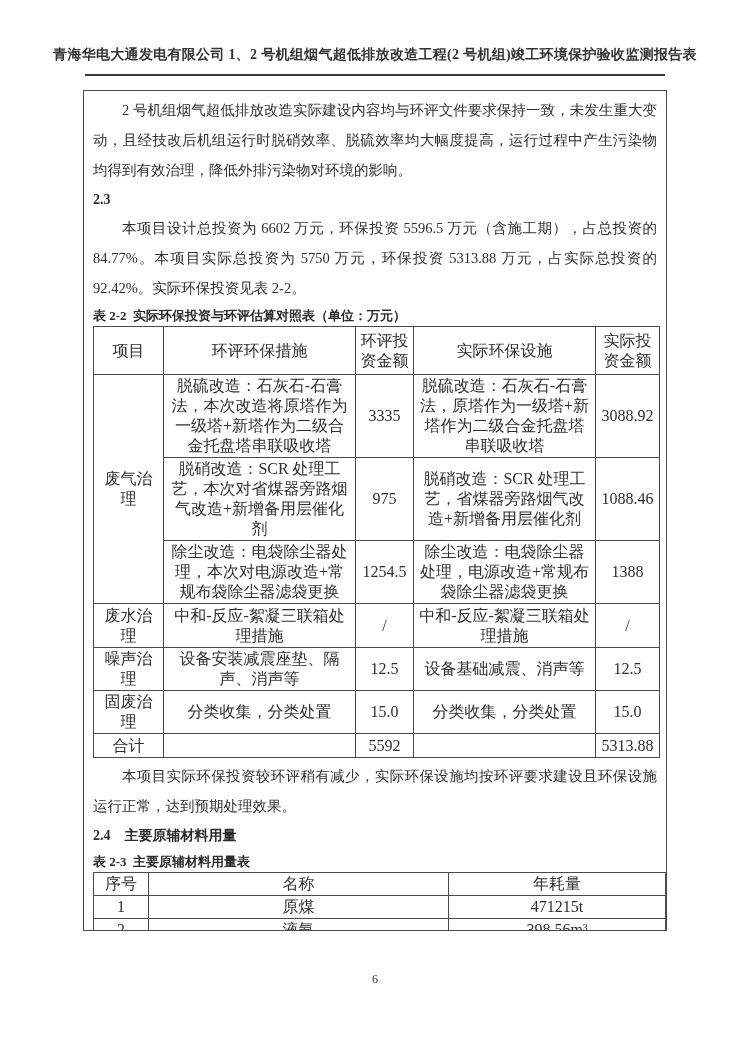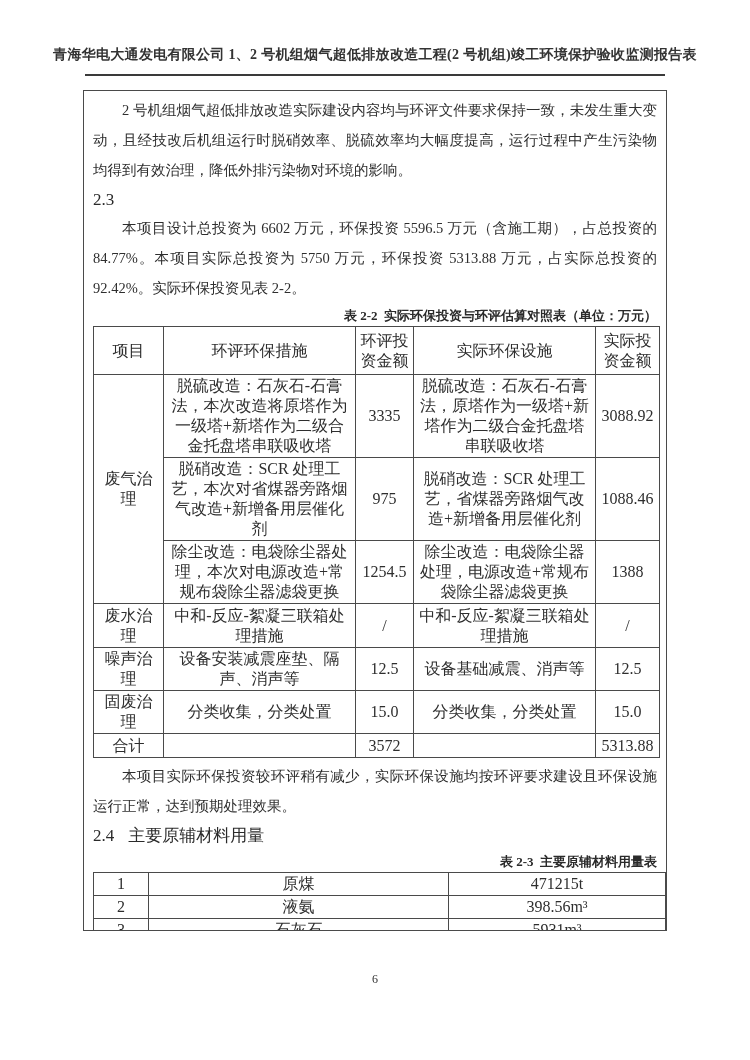--- a/index.html
+++ b/index.html
@@ -21,26 +21,26 @@
     position:absolute;top:90px;left:83px;width:584px;height:841px;
     border:1.6px solid #4a4a4a;box-sizing:border-box;
     padding:4px 9px 0 9px;overflow:hidden;
   }
   .para{
     font-size:14.5px;line-height:30px;text-align:justify;
     text-indent:2em;margin:0;color:#2e2e2e;
   }
   .para.mt{margin-top:3px;}
   .sec-heading{
-    font-weight:normal;font-size:17px;height:26px;line-height:26px;
+    font-weight:bold;font-size:14px;height:26px;line-height:26px;
     margin-top:2px;color:#2a2a2a;display:flex;
   }
   .sec-heading .num{margin-right:14px;}
   .tbl-caption{
-    text-align:right;font-weight:bold;font-size:13px;height:21px;line-height:21px;
+    text-align:left;font-weight:bold;font-size:13px;height:21px;line-height:21px;
     margin-top:2px;white-space:pre-wrap;color:#2a2a2a;
   }
   table{
     border-collapse:collapse;width:100%;table-layout:fixed;
     font-size:16px;color:#2e2e2e;
   }
   td,th{
     border:1px solid #4a4a4a;text-align:center;vertical-align:middle;
     padding:1px 3px;line-height:20px;font-weight:normal;word-break:break-all;
   }
@@ -141,21 +141,21 @@
       <tr class="r6">
         <td>固废治理</td>
         <td>分类收集，分类处置</td>
         <td>15.0</td>
         <td>分类收集，分类处置</td>
         <td>15.0</td>
       </tr>
       <tr class="r7">
         <td>合计</td>
         <td></td>
-        <td>3572</td>
+        <td>5592</td>
         <td></td>
         <td>5313.88</td>
       </tr>
     </tbody>
   </table>
 
   <p class="para mt">本项目实际环保投资较环评稍有减少，实际环保设施均按环评要求建设且环保设施运行正常，达到预期处理效果。</p>
 
   <div class="sec-heading">
     <span class="num">2.4</span>
@@ -165,20 +165,25 @@
   <div class="tbl-caption">表 2-3  主要原辅材料用量表</div>
 
   <table class="t23">
     <colgroup>
       <col class="c-no">
         <col class="c-name">
         <col class="c-amt">
     </colgroup>
     <tbody>
       <tr>
+        <td>序号</td>
+        <td>名称</td>
+        <td>年耗量</td>
+      </tr>
+      <tr>
         <td>1</td>
         <td>原煤</td>
         <td>471215t</td>
       </tr>
       <tr>
         <td>2</td>
         <td>液氨</td>
         <td>398.56m³</td>
       </tr>
       <tr>

